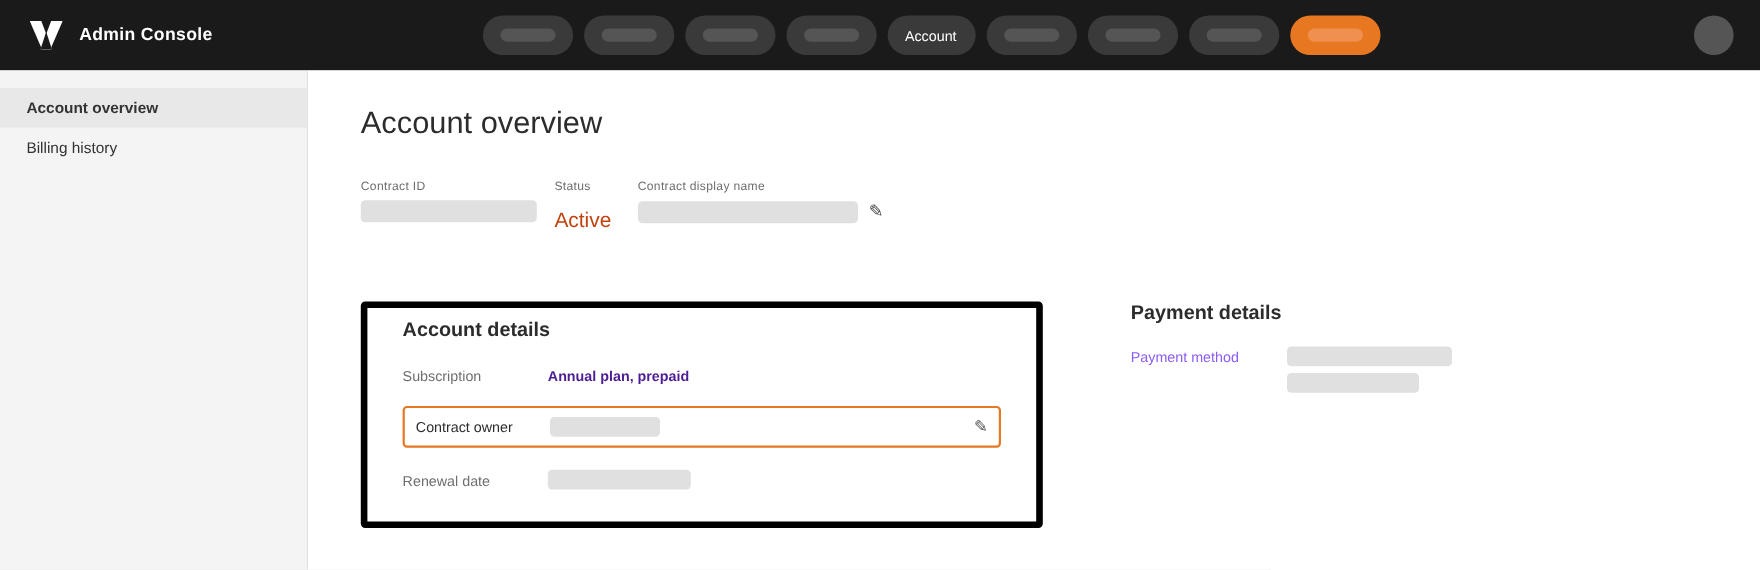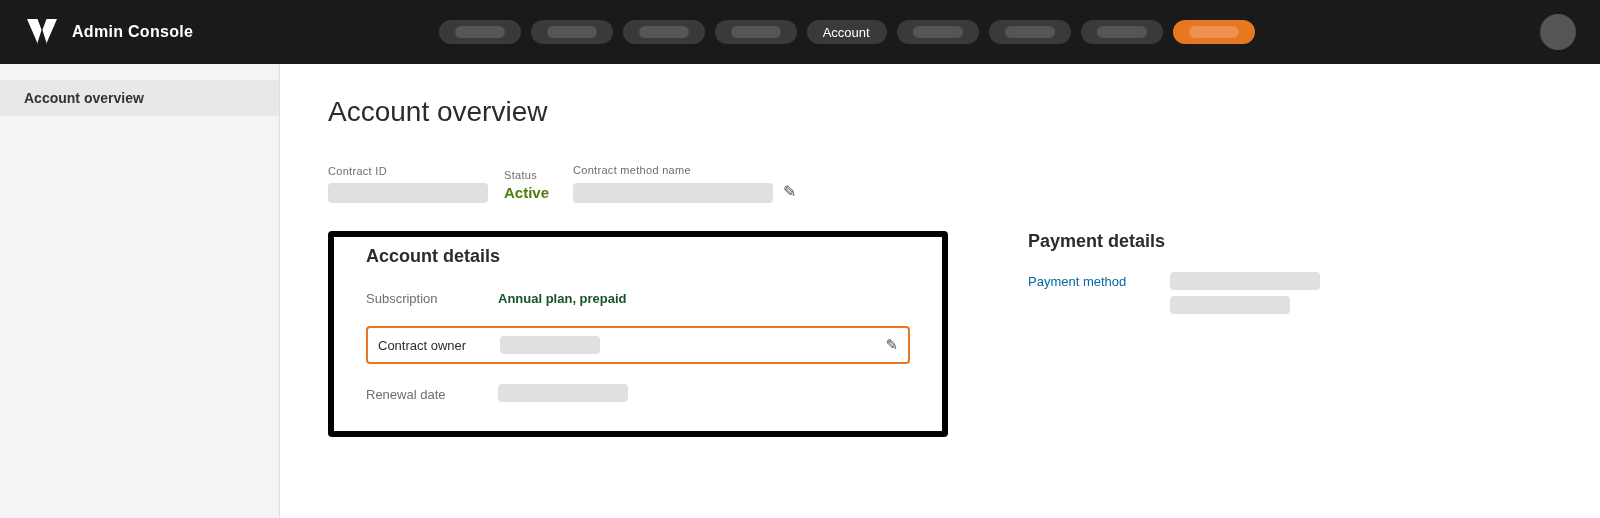--- a/index.html
+++ b/index.html
@@ -43,21 +43,21 @@
       display: flex;
       align-items: center;
       gap: 10px;
       flex: 1;
       justify-content: center;
       margin-left: -80px;
     }
     .nav-pill {
       background: #3a3a3a;
       border-radius: 20px;
-      height: 24px;
+      height: 36px;
       display: flex;
       align-items: center;
       padding: 0 16px;
       min-width: 70px;
       cursor: pointer;
     }
     .nav-pill-inner {
       background: #555;
       border-radius: 10px;
       height: 12px;
@@ -120,23 +120,23 @@
     .page-title {
       font-size: 28px;
       font-weight: 300;
       color: #2c2c2c;
       margin-bottom: 36px;
     }
 
     
     .contract-row {
       display: flex;
-      align-items: flex-end;
+      align-items: flex-start;
       gap: 0;
-      margin-bottom: 28px;
+      margin-bottom: 60px;
     }
     .contract-field {
       display: flex;
       flex-direction: column;
       gap: 6px;
     }
     .field-label {
       font-size: 11px;
       color: #6e6e6e;
       font-weight: 400;
@@ -146,27 +146,27 @@
       background: #e0e0e0;
       border-radius: 4px;
       height: 20px;
     }
     .contract-id-bar { width: 160px; }
     .contract-display-bar { width: 200px; }
 
     .status-field {
       display: flex;
       flex-direction: column;
-      gap: 3px;
+      gap: 14px;
       padding: 0 16px;
     }
     .status-active {
-      font-size: 15px;
-      font-weight: 700;
-      color: #4d7c0f;
+      font-size: 19px;
+      font-weight: 400;
+      color: #c2410c;
       padding-bottom: 2px;
     }
 
     .contract-display-field {
       display: flex;
       flex-direction: column;
       gap: 6px;
       margin-left: 8px;
     }
     .contract-display-row {
@@ -210,21 +210,21 @@
       margin-bottom: 16px;
       padding: 4px 0;
     }
     .detail-label {
       font-size: 13px;
       color: #6e6e6e;
       min-width: 120px;
     }
     .detail-value {
       font-size: 13px;
-      color: #14532d;
+      color: #4c1d95;
       font-weight: 600;
     }
     .detail-value-bar {
       background: #e0e0e0;
       border-radius: 4px;
       height: 18px;
     }
     .owner-value-bar { width: 100px; }
     .renewal-value-bar { width: 130px; }
 
@@ -258,21 +258,21 @@
       padding: 0 0 0 20px;
     }
     .payment-row {
       display: flex;
       align-items: flex-start;
       gap: 12px;
       margin-bottom: 16px;
     }
     .payment-label {
       font-size: 13px;
-      color: #0369a1;
+      color: #8b5cf6;
       min-width: 130px;
       padding-top: 2px;
     }
     .payment-value {
       display: flex;
       flex-direction: column;
       gap: 6px;
     }
     .payment-bar-1 { width: 150px; height: 18px; background: #e0e0e0; border-radius: 4px; }
     .payment-bar-2 { width: 120px; height: 18px; background: #e0e0e0; border-radius: 4px; }
@@ -332,40 +332,43 @@
     </div>
   </div>
 </nav>
 
 <div class="main-wrapper">
 
   <aside class="sidebar">
     <div class="sidebar-item active">
       <span>Account overview</span>
     </div>
+    <div class="sidebar-item">
+      <span>Billing history</span>
+    </div>
   </aside>
 
   <main class="content">
 
     <h1 class="page-title">Account overview</h1>
 
     <div class="contract-row">
 
       <div class="contract-field">
         <span class="field-label">Contract ID</span>
         <div class="field-value-bar contract-id-bar"></div>
       </div>
 
       <div class="status-field">
         <span class="field-label">Status</span>
         <span class="status-active">Active</span>
       </div>
 
       <div class="contract-display-field">
-        <span class="field-label">Contract method name</span>
+        <span class="field-label">Contract display name</span>
         <div class="contract-display-row">
           <div class="field-value-bar contract-display-bar"></div>
           <span class="edit-icon">✎</span>
         </div>
       </div>
 
     </div>
 
     <div class="bottom-section">
 

